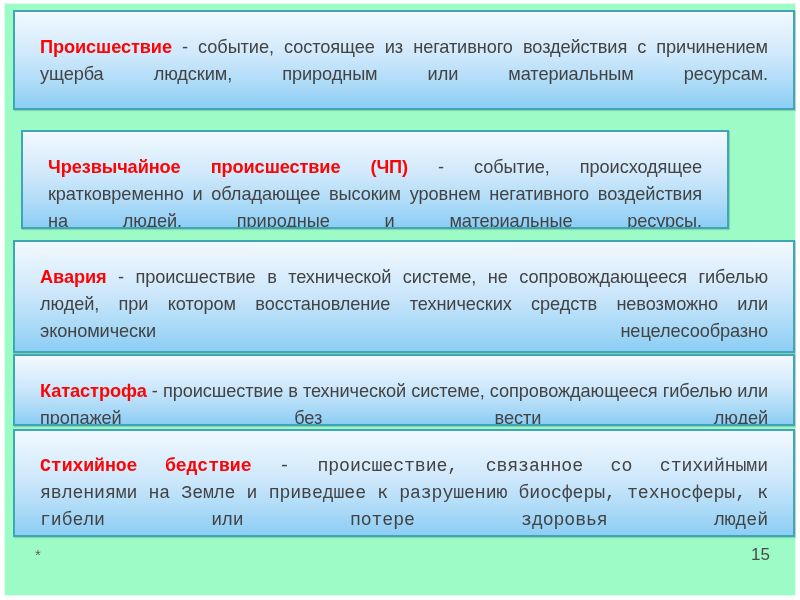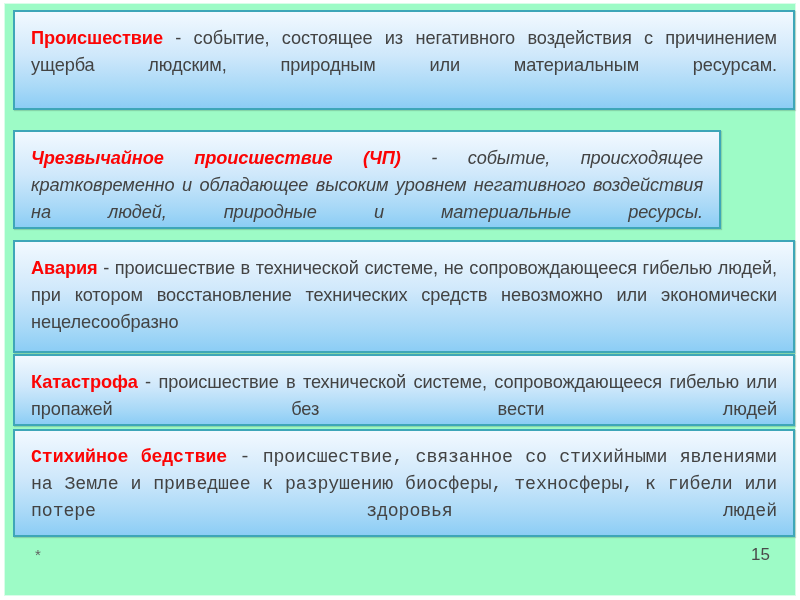--- a/index.html
+++ b/index.html
@@ -43,21 +43,21 @@
                 #f2f9ff 0%,
                 #e4f2fd 18%,
                 #cfe8fb 45%,
                 #a9d9f7 78%,
                 #8ccdf5 100%);
     box-shadow: 1px 1px 1px rgba(0,0,0,0.15);
     overflow: hidden;
   }
 
   .def-text {
-    margin: 4px;
+    margin: 13px;
     padding: 9px 12px 6px 12px;
     text-align: justify;
     text-justify: inter-word;
     color: #434343;
     font-size: 18.2px;
     line-height: 27px;
     letter-spacing: -0.1px;
   }
   
   .def-text::after {
@@ -66,21 +66,21 @@
     width: 100%;
   }
 
   .term {
     color: #fc0404;
     font-weight: bold;
   }
 
   
   #box-1 { left: 8px;  top: 6px;   width: 782px; height: 100px; }
-  #box-2 { left: 8px;  top: 126px; width: 708px; height: 99px; font-style: italic;  }
+  #box-2 { left: 16px;  top: 126px; width: 708px; height: 99px;  }
   #box-3 { left: 8px;  top: 236px; width: 782px; height: 113px;  }
   #box-4 { left: 8px;  top: 350px; width: 782px; height: 72px;  }
   #box-5 { left: 8px;  top: 425px; width: 782px; height: 108px; font-family: Liberation Mono, monospace;  }
 
   
   #footer {
     position: absolute;
     left: 0;
     right: 0;
     bottom: 8px;

